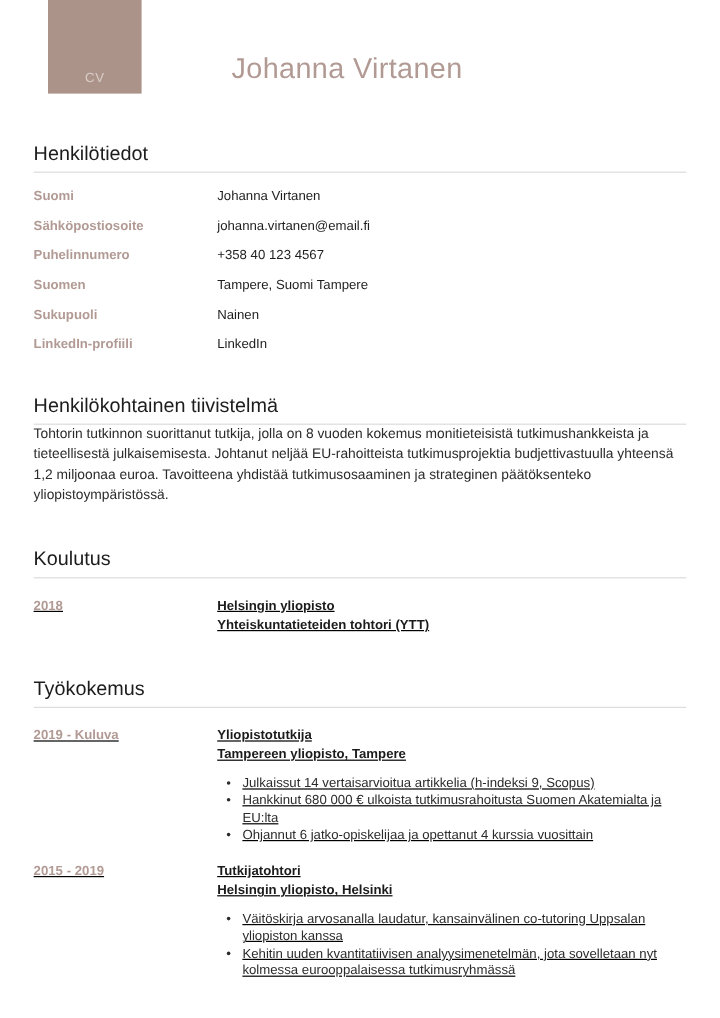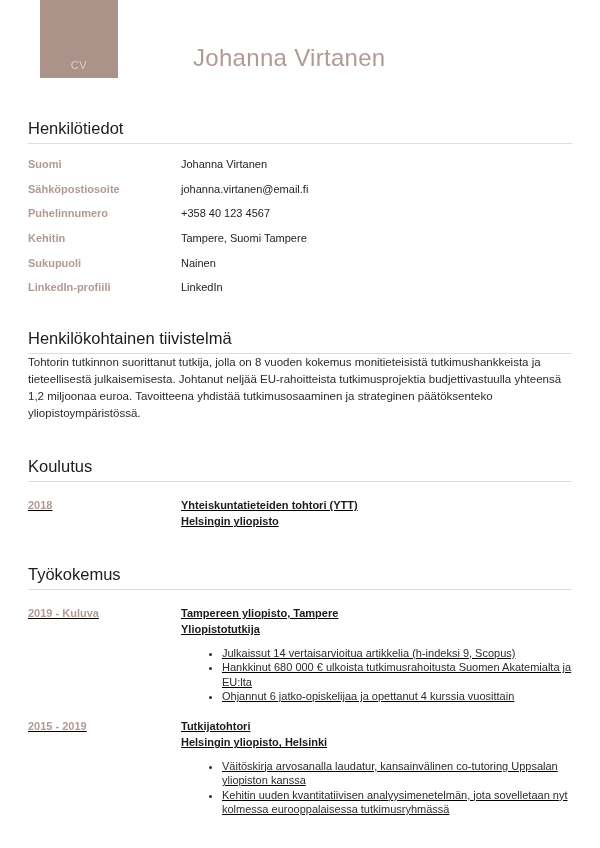--- a/index.html
+++ b/index.html
@@ -46,21 +46,21 @@
     margin:0 0 0;font-size:11.5px;line-height:17px;color:var(--body);
   }
   .entry{
     display:grid;grid-template-columns:153px 1fr;
     font-size:11px;margin-top:15px;text-decoration:underline;
   }
   .entry + .entry{margin-top:14px;}
   .period{color:var(--accent);font-weight:700;line-height:16.5px;}
   .entry-head{font-weight:700;color:#1b1b1b;line-height:16.5px;}
   .bullets{margin:8px 0 0;padding-left:21px;list-style-type:disc;}
-  .bullets li{line-height:14.5px;color:var(--body);margin-left:20px;}
+  .bullets li{line-height:14.5px;color:var(--body);}
 </style>
 </head>
 <body>
 
 <div class="page">
 
   <div class="header">
     <div class="cv-badge">
       <span>CV</span>
     </div>
@@ -77,52 +77,52 @@
       </div>
       <div class="row">
         <span class="label">Sähköpostiosoite</span>
         <span class="value">johanna.virtanen@email.fi</span>
       </div>
       <div class="row">
         <span class="label">Puhelinnumero</span>
         <span class="value">+358 40 123 4567</span>
       </div>
       <div class="row">
-        <span class="label">Kehitin</span>
+        <span class="label">Suomen</span>
         <span class="value">Tampere, Suomi Tampere</span>
       </div>
       <div class="row">
         <span class="label">Sukupuoli</span>
         <span class="value">Nainen</span>
       </div>
       <div class="row">
         <span class="label">LinkedIn-profiili</span>
         <span class="value">LinkedIn</span>
       </div>
     </div>
 
     <h2 class="sec-title">Henkilökohtainen tiivistelmä</h2>
     <p class="summary-text">Tohtorin tutkinnon suorittanut tutkija, jolla on 8 vuoden kokemus monitieteisistä tutkimushankkeista ja tieteellisestä julkaisemisesta. Johtanut neljää EU-rahoitteista tutkimusprojektia budjettivastuulla yhteensä 1,2 miljoonaa euroa. Tavoitteena yhdistää tutkimusosaaminen ja strateginen päätöksenteko yliopistoympäristössä.</p>
 
     <h2 class="sec-title">Koulutus</h2>
     <div class="entry">
       <span class="period">2018</span>
       <div class="entry-body">
+        <div class="entry-head">Helsingin yliopisto</div>
         <div class="entry-head">Yhteiskuntatieteiden tohtori (YTT)</div>
-        <div class="entry-head">Helsingin yliopisto</div>
       </div>
     </div>
 
     <h2 class="sec-title">Työkokemus</h2>
 
     <div class="entry">
       <span class="period">2019 - Kuluva</span>
       <div class="entry-body">
+        <div class="entry-head">Yliopistotutkija</div>
         <div class="entry-head">Tampereen yliopisto, Tampere</div>
-        <div class="entry-head">Yliopistotutkija</div>
         <ul class="bullets">
           <li>Julkaissut 14 vertaisarvioitua artikkelia (h-indeksi 9, Scopus)</li>
           <li>Hankkinut 680 000 € ulkoista tutkimusrahoitusta Suomen Akatemialta ja EU:lta</li>
           <li>Ohjannut 6 jatko-opiskelijaa ja opettanut 4 kurssia vuosittain</li>
         </ul>
       </div>
     </div>
 
     <div class="entry">
       <span class="period">2015 - 2019</span>

